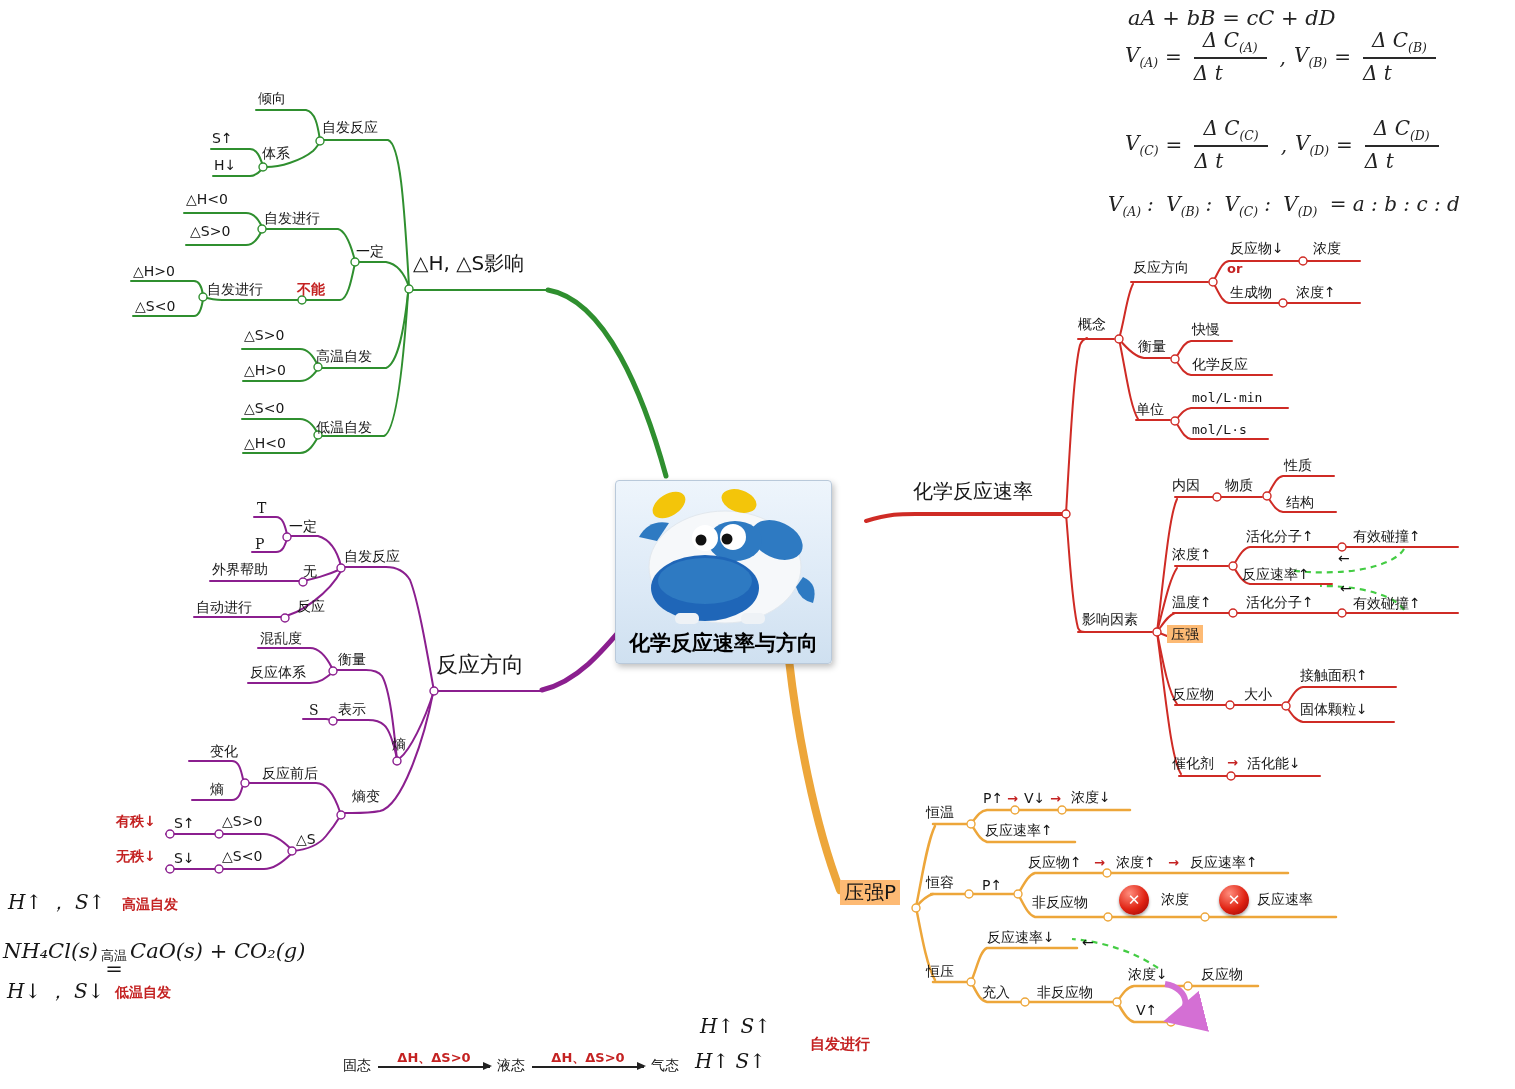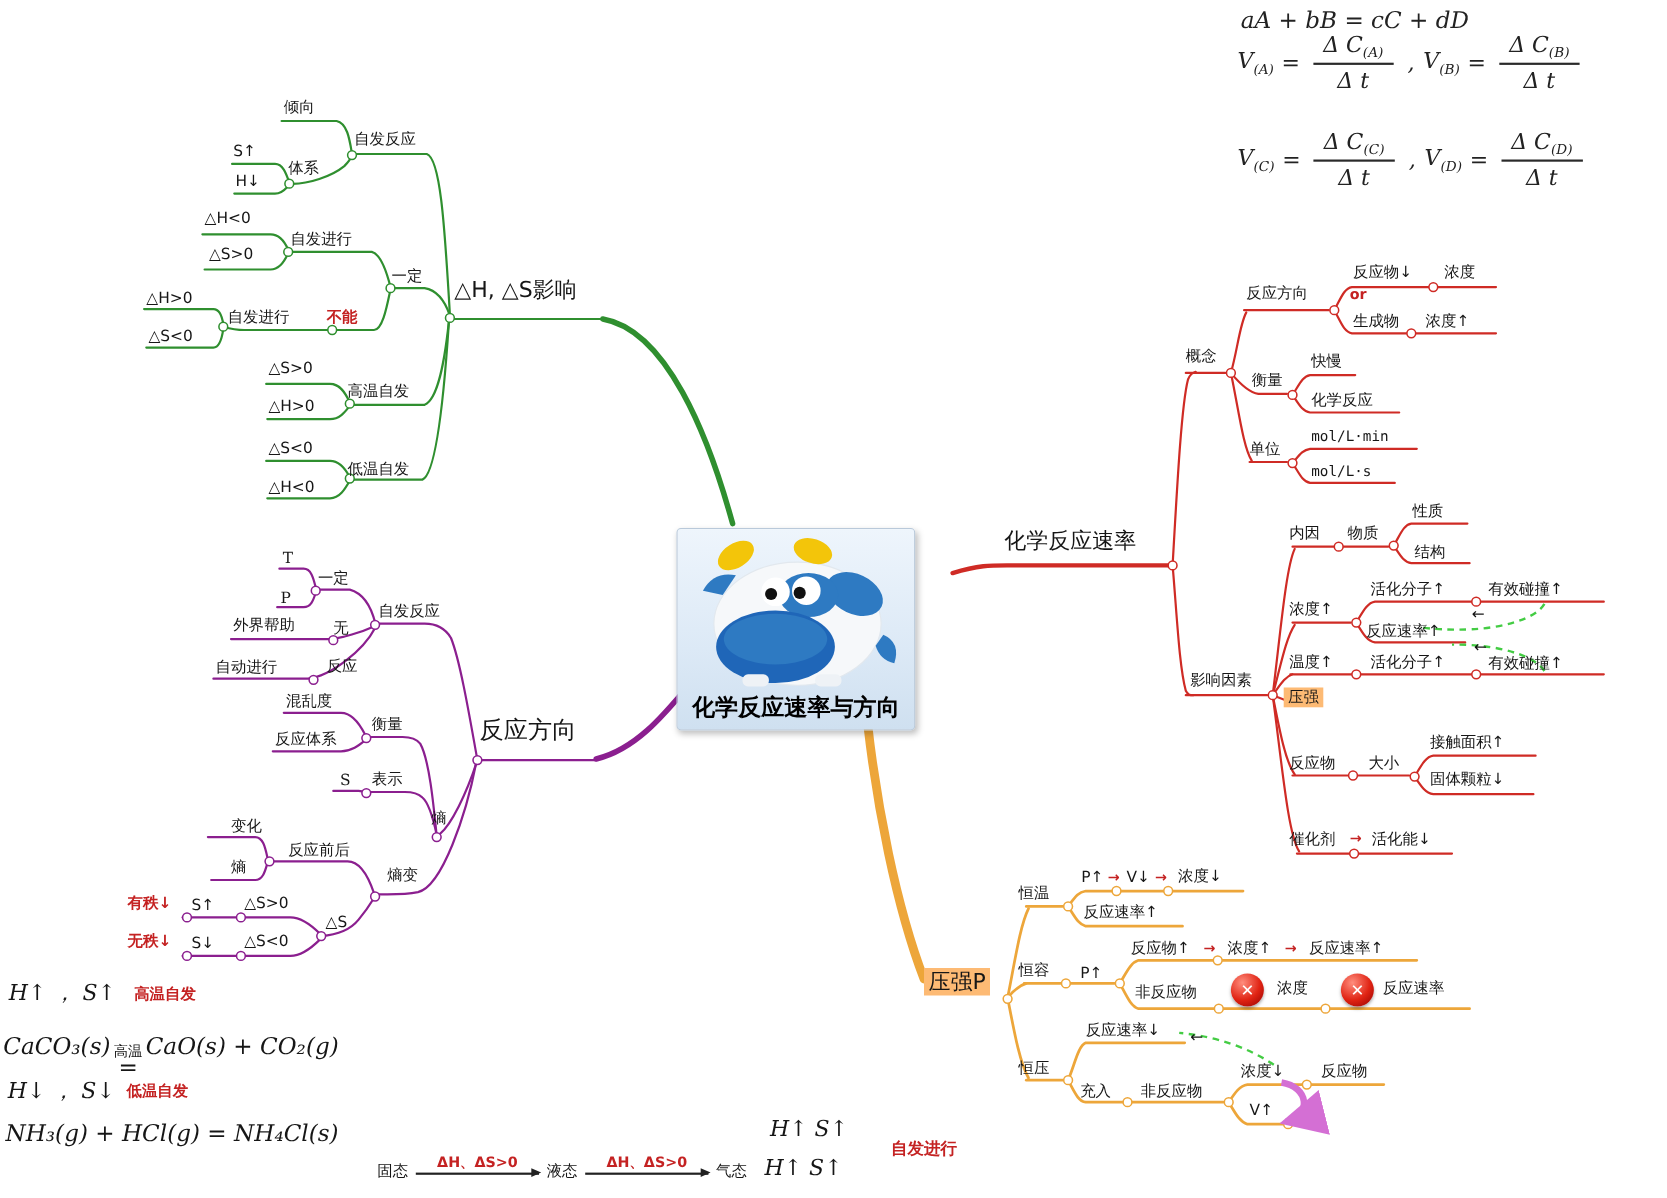--- a/index.html
+++ b/index.html
@@ -23,21 +23,21 @@
   
   .xicon{position:absolute;width:30px;height:30px;border-radius:50%;
       background:radial-gradient(circle at 35% 28%,#ff8d7d,#e02313 55%,#8f0000);
       box-shadow:0 2px 3px rgba(0,0,0,.35);color:#fff;font-weight:bold;
       display:flex;align-items:center;justify-content:center;font-size:15px}
   
   .fblock{position:absolute;left:1105px;top:4px;width:410px;height:222px;
       font-family:"DejaVu Serif","Liberation Serif",serif;font-style:italic;color:#222}
   .f1{position:absolute;left:23px;top:2px;font-size:21px;white-space:nowrap}
   .frow{position:absolute;display:flex;align-items:center;font-size:20px;white-space:nowrap}
-  .frac{display:inline-block;text-align:center;vertical-align:middle;margin:0 5px}
+  .frac{display:inline-block;text-align:left;vertical-align:middle;margin:0 5px}
   .frac .num{display:block;border-bottom:2px solid #2a2a2a;padding:0 9px 2px}
   .frac .den{display:block;padding-top:2px}
   .feq{margin:0 7px}
   .fcm{margin:0 8px}
   sub{font-size:.62em}
   .f4{position:absolute;left:3px;top:188px;font-size:20px;white-space:nowrap}
   .colon{margin:0 6px}
   .overeq{display:inline-flex;flex-direction:column;align-items:center;line-height:.85;
       vertical-align:-2px;margin:0 3px}
   .overeq .sup{font-size:13px;font-style:normal;font-family:"DejaVu Sans",sans-serif}
@@ -395,33 +395,39 @@
           <span class="den">Δ t</span>
         </span>
     <span class="fcm">,</span>
     <span><span>V</span><sub>(D)</sub></span>
     <span class="feq">=</span>
     <span class="frac">
           <span class="num"><span>Δ C</span><sub>(D)</sub></span>
           <span class="den">Δ t</span>
         </span>
   </div>
+  <div class="f4">
+    <span><span>V</span><sub>(A)</sub></span><span class="colon">:</span>
+    <span><span>V</span><sub>(B)</sub></span><span class="colon">:</span>
+    <span><span>V</span><sub>(C)</sub></span><span class="colon">:</span>
+    <span><span>V</span><sub>(D)</sub></span>
+    <span style="margin-left:6px">= a : b : c : d</span>
+  </div>
 </div>
 
 <div class="n it" style="left:8px;top:891px;font-size:20px">H↑ ， S↑</div>
 <div class="n rd" style="left:122px;top:896px">高温自发</div>
 <div class="n it" style="left:3px;top:939px;font-size:21px">
-  <span>CaCO₃(s)</span><span class="overeq">
+  <span>NH₄Cl(s)</span><span class="overeq">
         <span class="sup">高温</span>
         <span>=</span>
       </span><span>CaO(s) + CO₂(g)</span>
 </div>
 <div class="n it" style="left:7px;top:980px;font-size:20px">H↓ ， S↓</div>
 <div class="n rd" style="left:115px;top:984px">低温自发</div>
-<div class="n it" style="left:5px;top:1018px;font-size:21px">NH₃(g) + HCl(g) =  NH₄Cl(s)</div>
 
 <div class="n it" style="left:700px;top:1015px;font-size:20px">H↑  S↑</div>
 <div class="n rd" style="left:810px;top:1036px;font-size:15px">自发进行</div>
 <div class="n" style="left:343px;top:1050px">
   <span class="l6flex">
     <span>固态</span>
     <span class="rxa">
           <span class="ral">ΔH、ΔS&gt;0</span>
           <span class="rln"></span>
         </span>

